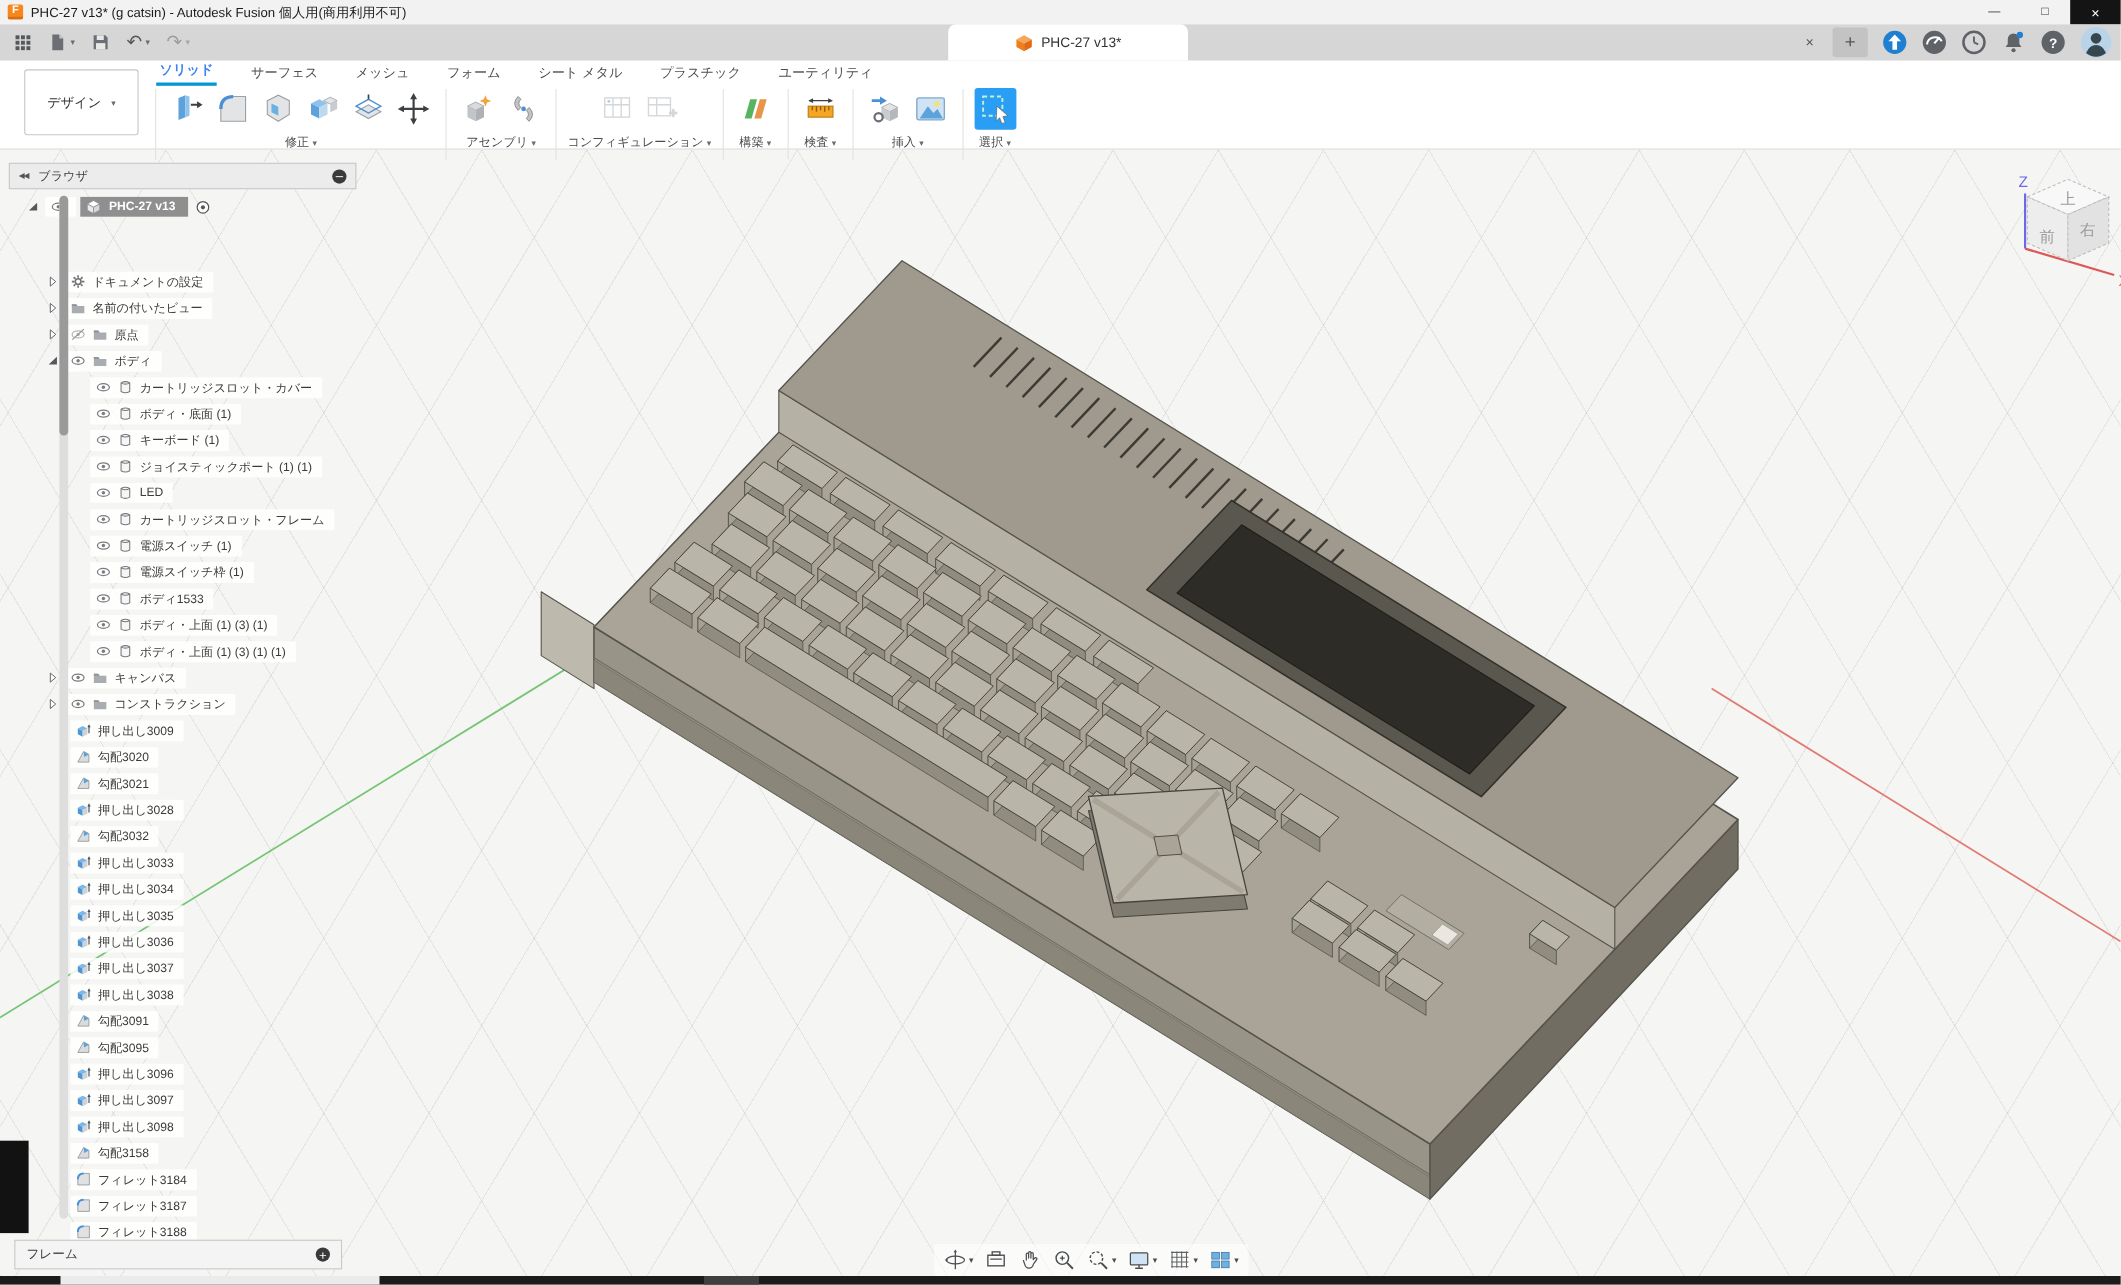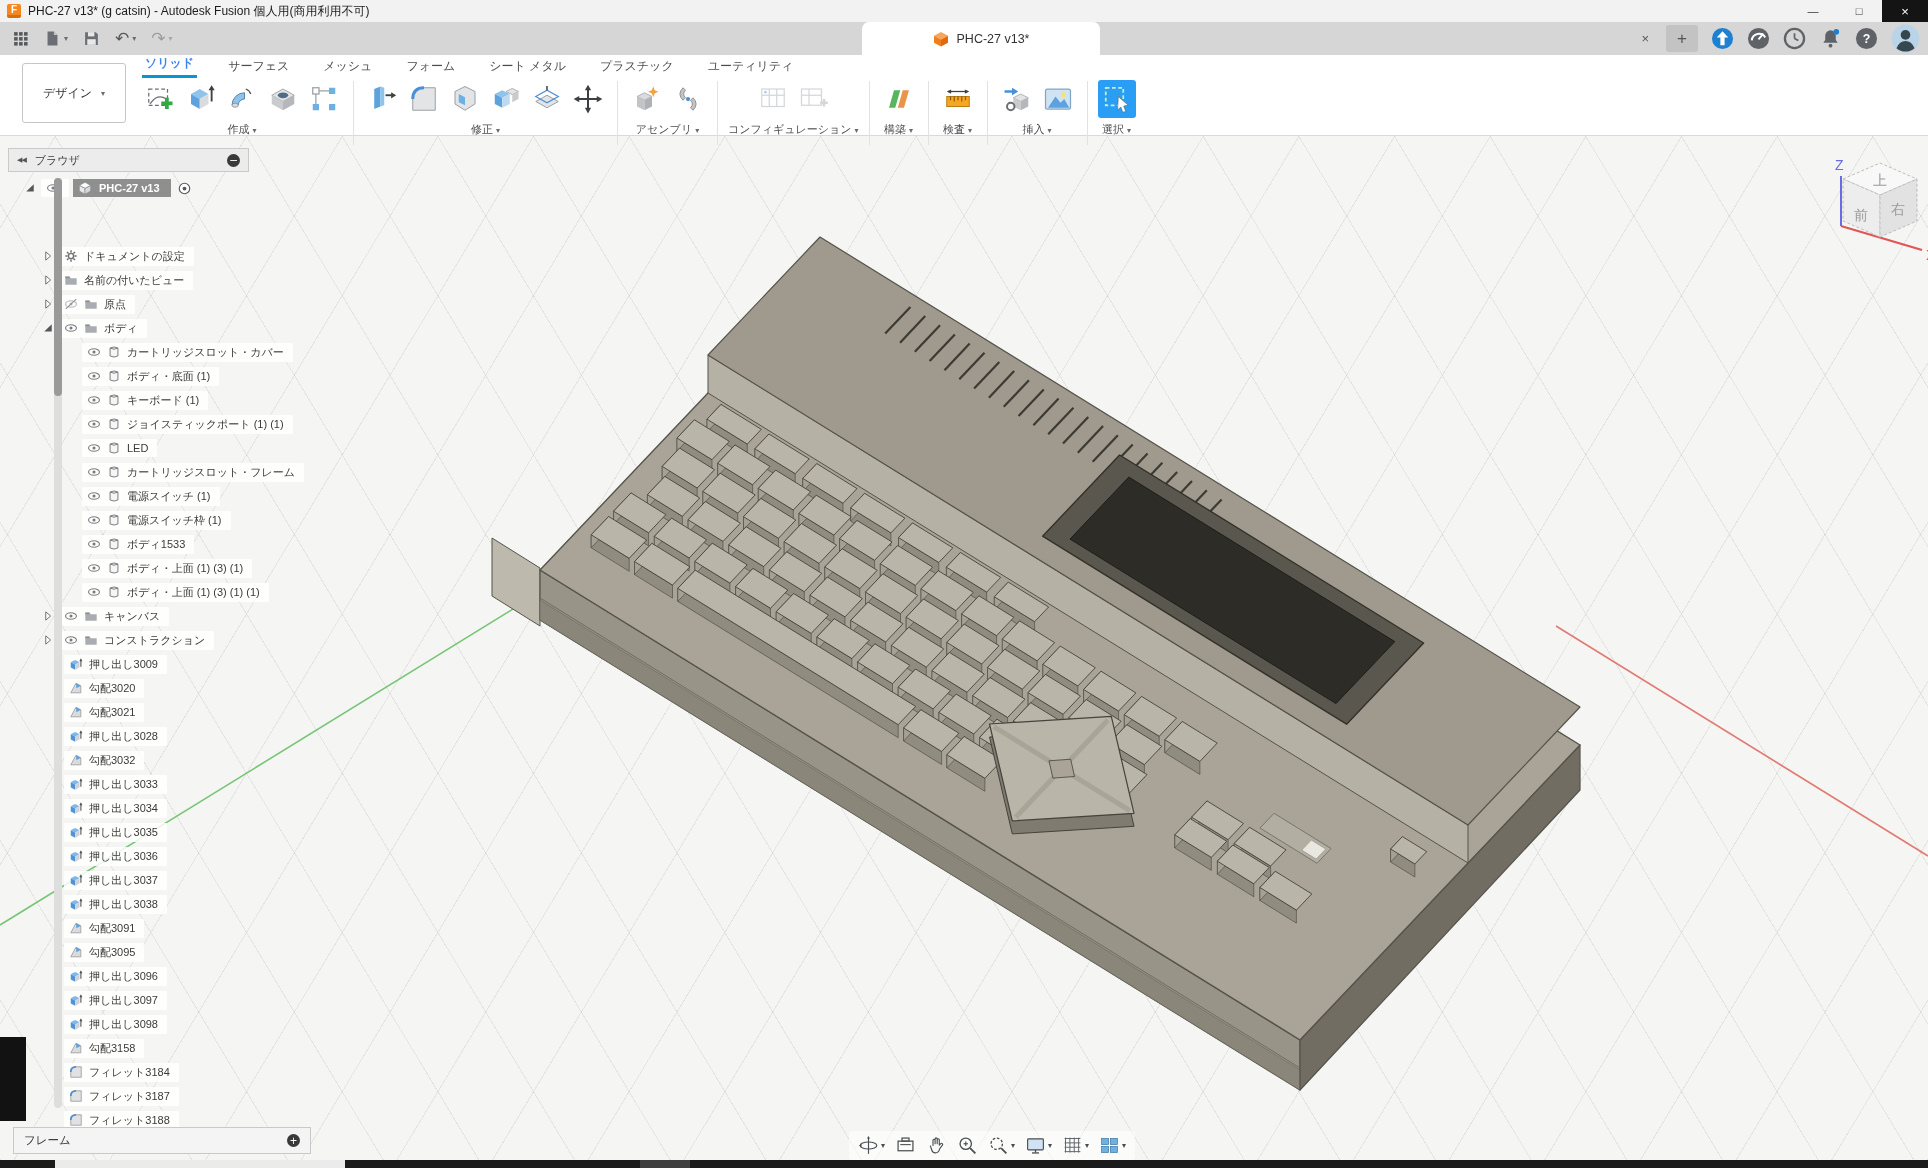--- a/index.html
+++ b/index.html
@@ -14,21 +14,21 @@
   .wc.close{background:#141414;color:#fff;font-size:13px;}
 
   
   #tabstrip{position:absolute;left:0;top:22px;width:100%;height:33px;background:#d6d6d6;z-index:9;}
   #qat{position:absolute;left:12px;top:0;height:100%;display:flex;align-items:center;gap:15px;}
   .qat-item{display:flex;align-items:center;color:#55585c;}
   .qat-item svg{width:17px;height:17px;}
   .qat-glyph{font-size:17px;line-height:1;color:#55585c;}
   .caret{font-size:8px;color:#6a6d70;margin-left:3px;}
   .dim{opacity:.45;}
-  #doc-tab{position:absolute;left:862px;top:0;width:238px;height:33px;background:#fff;border-radius:7px 7px 0 0;display:flex;align-items:center;justify-content:center;gap:8px;font-size:12.5px;color:#333;}
+  #doc-tab{position:absolute;left:862px;top:0;width:218px;height:33px;background:#fff;border-radius:7px 7px 0 0;display:flex;align-items:center;justify-content:center;gap:8px;font-size:12.5px;color:#333;}
   #doc-tab svg{width:16px;height:16px;}
   #strip-right{position:absolute;right:8px;top:0;height:100%;display:flex;align-items:center;gap:13px;}
   #tab-close{font-size:13px;color:#55585c;padding:0 4px;}
   #new-tab{width:32px;height:27px;background:#c3c3c3;border-radius:3px;display:flex;align-items:center;justify-content:center;font-size:17px;color:#555;}
   .hcirc svg{width:23px;height:23px;display:block;}
   .hcirc.avatar svg{width:29px;height:29px;}
 
   
   #ribbon{position:absolute;left:0;top:55px;width:100%;height:81px;background:#fff;border-bottom:1px solid #d9d9d9;z-index:8;box-sizing:border-box;}
   #ws-btn{position:absolute;left:22px;top:8px;width:102px;height:58px;border:1px solid #c6c6c6;border-radius:3px;background:#fff;display:flex;align-items:center;justify-content:center;gap:6px;font-size:12px;color:#333;}
@@ -47,21 +47,21 @@
 
   
   #canvas{position:absolute;left:0;top:136px;width:1928px;height:1024px;background-color:#f5f5f3;
     background-image:repeating-linear-gradient(59deg,rgba(110,110,110,.12) 0 1px,transparent 1px 82px),repeating-linear-gradient(-59deg,rgba(110,110,110,.12) 0 1px,transparent 1px 82px);z-index:1;}
   #model{position:absolute;left:0;top:0;width:1928px;height:1168px;z-index:2;pointer-events:none;}
   #viewcube{position:absolute;left:1828px;top:152px;width:108px;height:118px;z-index:3;}
   #viewcube text{font-size:14px;fill:#9a9a9a;font-family:"Liberation Sans","DejaVu Sans",sans-serif;}
 
   
   #browser{position:absolute;left:8px;top:148px;width:340px;z-index:4;font-size:11px;color:#3a3a3a;}
-  #bheader{width:241px;height:24px;background:#ececec;border:1px solid #c9c9c9;box-sizing:border-box;display:flex;align-items:center;gap:9px;padding:0 8px;}
+  #bheader{width:316px;height:24px;background:#ececec;border:1px solid #c9c9c9;box-sizing:border-box;display:flex;align-items:center;gap:9px;padding:0 8px;}
   .collapse-glyph{font-size:7px;letter-spacing:-1px;color:#555;}
   .circle-btn{width:13px;height:13px;border-radius:50%;background:#3a3a3a;color:#fff;display:flex;align-items:center;justify-content:center;font-size:12px;line-height:0;flex:none;}
   #bheader .circle-btn{margin-left:auto;}
   #vscroll{position:absolute;left:46px;top:30px;width:8px;height:930px;background:#dedede;border-radius:4px;}
   #vthumb{position:absolute;left:0;top:0;width:8px;height:218px;background:#9a9a9a;border-radius:4px;}
   #tree{position:absolute;left:0;top:28px;width:340px;}
   .trow{height:24px;display:flex;align-items:center;}
   .arr{width:12px;height:12px;margin-right:5px;flex:none;}
   .chip{display:flex;align-items:center;gap:6px;background:rgba(255,255,255,.84);padding:2px 9px 2px 5px;border-radius:1px;white-space:nowrap;}
   .selchip{display:flex;align-items:center;gap:7px;background:#8f8f8f;color:#fff;font-weight:bold;padding:2px 11px 2px 5px;margin-left:4px;white-space:nowrap;}
@@ -469,50 +469,20 @@
     <div id="ribbon-tabs">
         <div class="rtab active">ソリッド</div>
         <div class="rtab">サーフェス</div>
         <div class="rtab">メッシュ</div>
         <div class="rtab">フォーム</div>
         <div class="rtab">シート メタル</div>
         <div class="rtab">プラスチック</div>
         <div class="rtab">ユーティリティ</div>
       </div>
     <div id="groups">
-        <div class="rgroup">
-          <div class="gicons">
-            <div class="ribtn">
-              <svg>
-                <use href="#i-sketch"></use>
-              </svg>
-            </div>
-            <div class="ribtn">
-              <svg>
-                <use href="#i-extrude"></use>
-              </svg>
-            </div>
-            <div class="ribtn">
-              <svg>
-                <use href="#i-sweep"></use>
-              </svg>
-            </div>
-            <div class="ribtn">
-              <svg>
-                <use href="#i-hole"></use>
-              </svg>
-            </div>
-            <div class="ribtn">
-              <svg>
-                <use href="#i-pattern"></use>
-              </svg>
-            </div>
-          </div>
-          <div class="glabel"><span>作成</span><span class="caret">▾</span></div>
-        </div>
         <div class="gsep"></div>
         <div class="rgroup">
           <div class="gicons">
             <div class="ribtn">
               <svg>
                 <use href="#i-presspull"></use>
               </svg>
             </div>
             <div class="ribtn">
               <svg>

